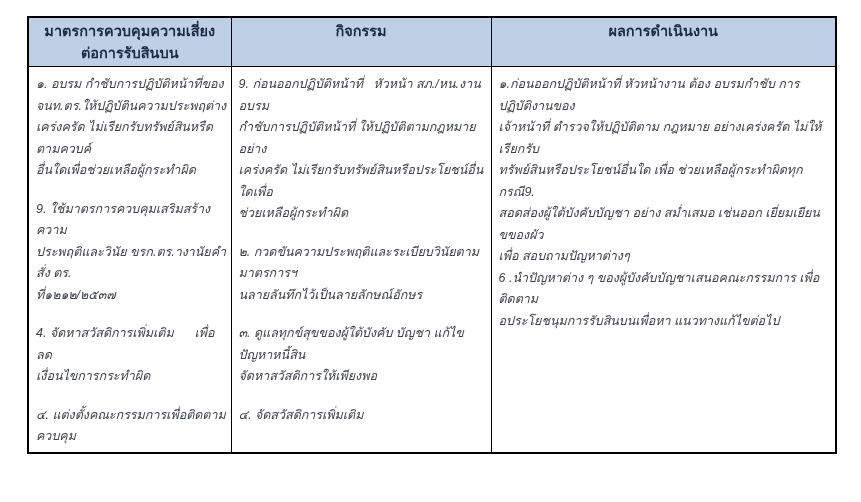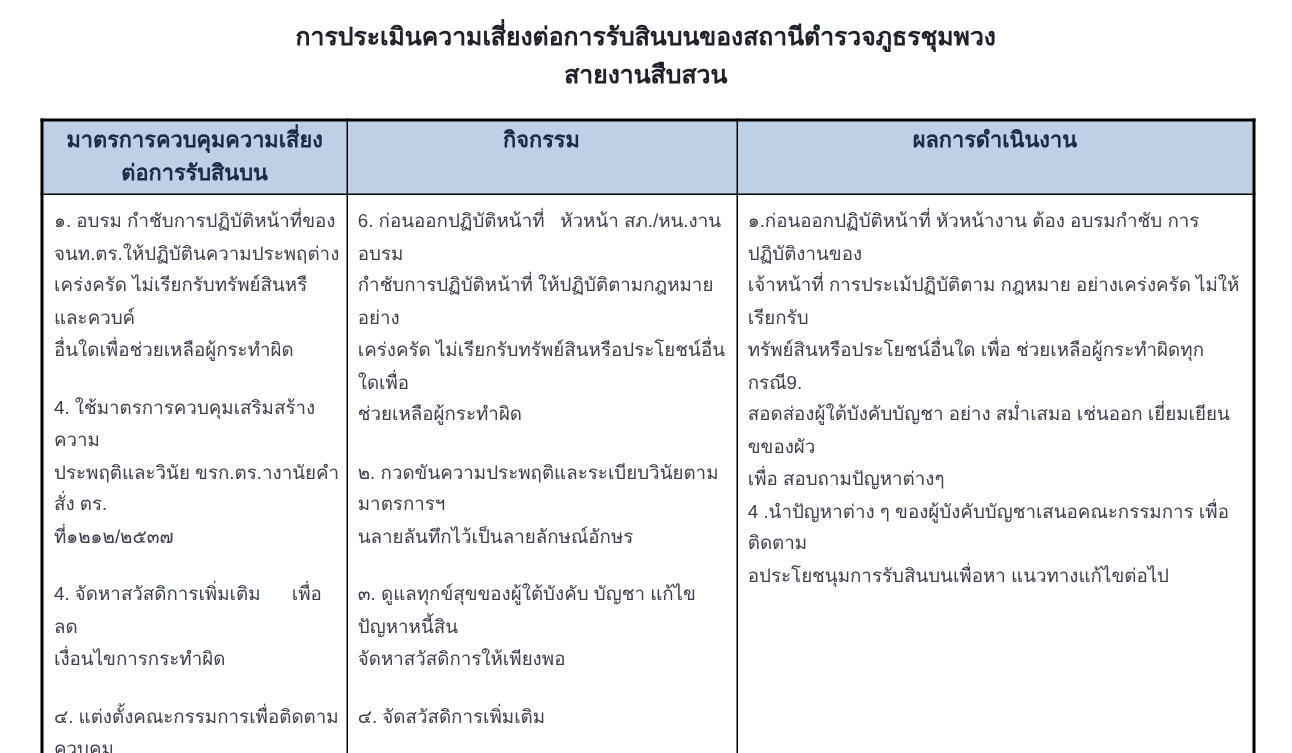--- a/index.html
+++ b/index.html
@@ -42,33 +42,29 @@
   td.body-cell{
     height:340px;
     color:var(--body-text);
     font-size:12.5px;line-height:21.5px;
     padding:7px 4px 4px 7px;
     overflow:hidden;
   }
   .col-1{width:203px;}
   .col-2{width:260px;}
   .col-3{width:345px;}
-  .para{margin-bottom:17px;}
+  .para{margin-bottom:17px;font-style:italic;}
   .para:last-child{margin-bottom:0;}
   .line{white-space:pre-wrap;word-break:break-word;}
 </style>
 </head>
 <body>
 
 <div class="page">
 
-  <div class="doc-title">
-    <div class="t1">การประเมินความเสี่ยงต่อการรับสินบนของสถานีตำรวจภูธรชุมพวง</div>
-    <div class="t2">สายงานสืบสวน</div>
-  </div>
 
   <table class="risk-table">
     <colgroup>
       <col class="col-1">
       <col class="col-2">
       <col class="col-3">
     </colgroup>
     <thead>
       <tr>
         <th class="hdr">
@@ -82,63 +78,63 @@
             <div class="line">ผลการดำเนินงาน</div>
           </th>
       </tr>
     </thead>
     <tbody>
       <tr>
         <td class="body-cell">
             <div class="para">
               <div class="line">๑. อบรม กำชับการปฏิบัติหน้าที่ของ</div>
               <div class="line">จนท.ตร.ให้ปฏิบัตินความประพฤต่าง</div>
-              <div class="line">เคร่งครัด ไม่เรียกรับทรัพย์สินหรืและควบค์</div>
+              <div class="line">เคร่งครัด ไม่เรียกรับทรัพย์สินหรืดตามควบค์</div>
               <div class="line">อื่นใดเพื่อช่วยเหลือผู้กระทำผิด</div>
             </div>
             <div class="para">
-              <div class="line">4. ใช้มาตรการควบคุมเสริมสร้างความ</div>
+              <div class="line">9. ใช้มาตรการควบคุมเสริมสร้างความ</div>
               <div class="line">ประพฤติและวินัย ขรก.ตร.างานัยคำสั่ง ตร.</div>
               <div class="line">ที่๑๒๑๒/๒๕๓๗</div>
             </div>
             <div class="para">
               <div class="line">4. จัดหาสวัสดิการเพิ่มเติม      เพื่อลด</div>
               <div class="line">เงื่อนไขการกระทำผิด</div>
             </div>
             <div class="para">
               <div class="line">๔. แต่งตั้งคณะกรรมการเพื่อติดตามควบคุม</div>
             </div>
           </td>
         <td class="body-cell">
             <div class="para">
-              <div class="line">6. ก่อนออกปฏิบัติหน้าที่   หัวหน้า สภ./หน.งาน อบรม</div>
+              <div class="line">9. ก่อนออกปฏิบัติหน้าที่   หัวหน้า สภ./หน.งาน อบรม</div>
               <div class="line">กำชับการปฏิบัติหน้าที่ ให้ปฏิบัติตามกฎหมายอย่าง</div>
               <div class="line">เคร่งครัด ไม่เรียกรับทรัพย์สินหรือประโยชน์อื่นใดเพื่อ</div>
               <div class="line">ช่วยเหลือผู้กระทำผิด</div>
             </div>
             <div class="para">
               <div class="line">๒. กวดขันความประพฤติและระเบียบวินัยตามมาตรการฯ</div>
               <div class="line">นลายลันทึกไว้เป็นลายลักษณ์อักษร</div>
             </div>
             <div class="para">
               <div class="line">๓. ดูแลทุกข์สุขของผู้ใต้บังคับ บัญชา แก้ไขปัญหาหนี้สิน</div>
               <div class="line">จัดหาสวัสดิการให้เพียงพอ</div>
             </div>
             <div class="para">
               <div class="line">๔. จัดสวัสดิการเพิ่มเติม</div>
             </div>
           </td>
         <td class="body-cell">
             <div class="para">
               <div class="line">๑.ก่อนออกปฏิบัติหน้าที่ หัวหน้างาน ต้อง อบรมกำชับ การปฏิบัติงานของ</div>
-              <div class="line">เจ้าหน้าที่ การประเม้ปฏิบัติตาม กฎหมาย อย่างเคร่งครัด ไม่ให้เรียกรับ</div>
+              <div class="line">เจ้าหน้าที่ ตำรวจให้ปฏิบัติตาม กฎหมาย อย่างเคร่งครัด ไม่ให้เรียกรับ</div>
               <div class="line">ทรัพย์สินหรือประโยชน์อื่นใด เพื่อ ช่วยเหลือผู้กระทำผิดทุก กรณี9.</div>
               <div class="line">สอดส่องผู้ใต้บังคับบัญชา อย่าง สม่ำเสมอ เช่นออก เยี่ยมเยียน ขของผัว</div>
               <div class="line">เพื่อ สอบถามปัญหาต่างๆ</div>
-              <div class="line">4 .นำปัญหาต่าง ๆ ของผู้บังคับบัญชาเสนอคณะกรรมการ เพื่อติดตาม</div>
+              <div class="line">6 .นำปัญหาต่าง ๆ ของผู้บังคับบัญชาเสนอคณะกรรมการ เพื่อติดตาม</div>
               <div class="line">อประโยชนุมการรับสินบนเพื่อหา แนวทางแก้ไขต่อไป</div>
             </div>
           </td>
       </tr>
     </tbody>
   </table>
 
 </div>
 
 </body></html>

